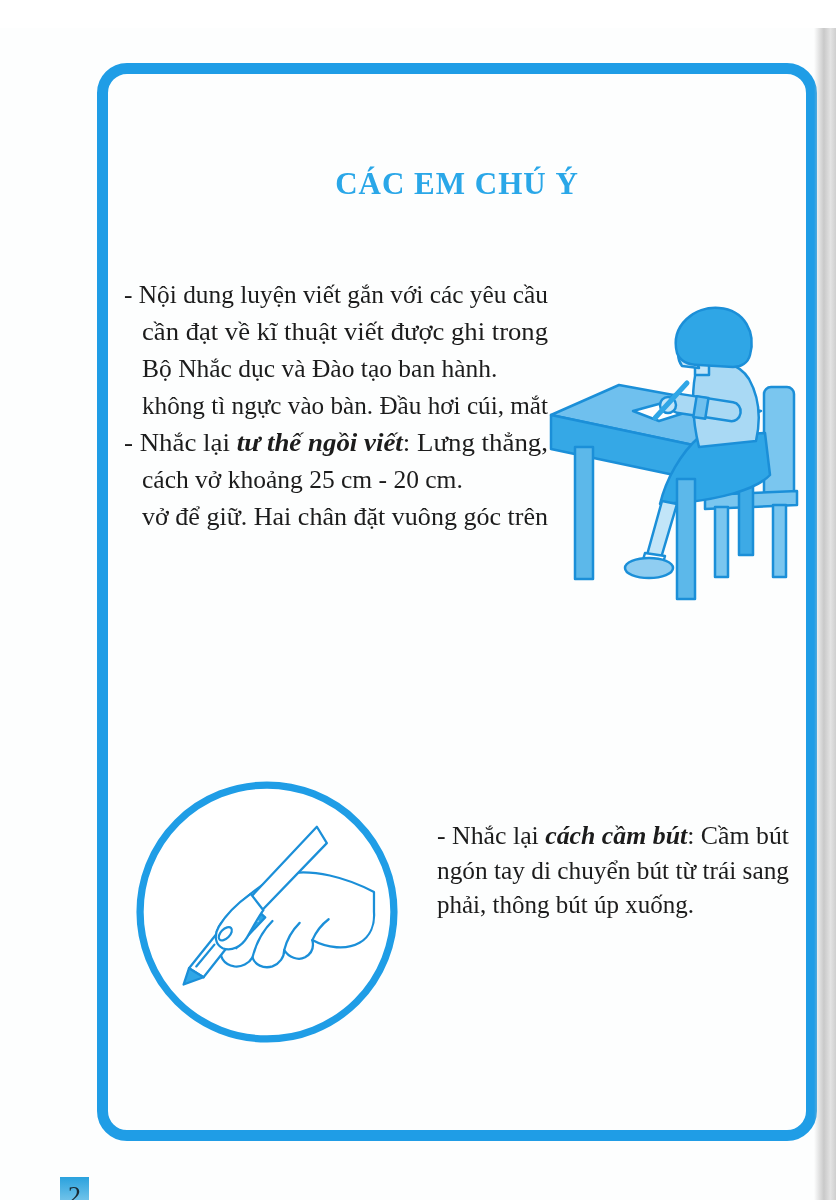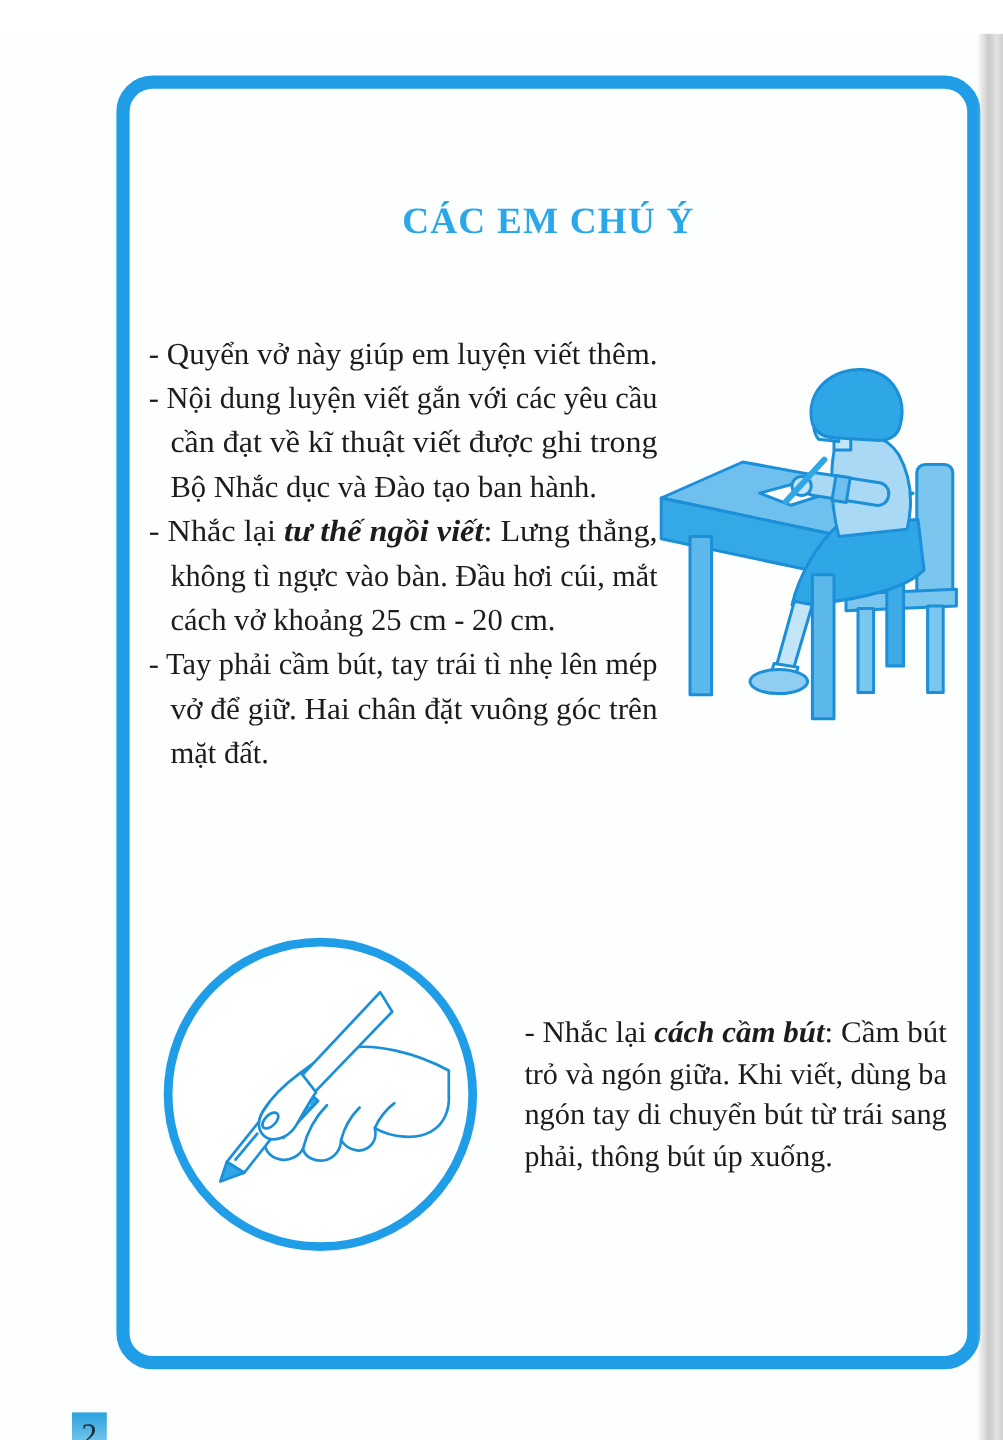--- a/index.html
+++ b/index.html
@@ -11,21 +11,21 @@
     position:absolute;left:97px;top:35px;width:720px;height:1078px;
     border:11px solid #1f9de6;border-radius:30px;box-sizing:border-box;
   }
   .title{
     position:absolute;left:97px;top:138px;width:720px;
     text-align:center;font-size:31px;font-weight:bold;letter-spacing:1px;
     color:#2aa7e8;
   }
   .col{position:absolute;}
   .left-col{left:124px;top:248px;width:424px;font-size:25.5px;}
-  .right-col{left:437px;top:816px;width:352px;font-size:25px;}
+  .right-col{left:437px;top:791px;width:352px;font-size:25px;}
   .line{height:37px;line-height:37px;white-space:nowrap;}
   .right-col .line{height:34.5px;line-height:34.5px;}
   .line.ind{padding-left:18px;}
   .fit{display:inline-block;white-space:nowrap;transform-origin:0 60%;}
   .bi{font-weight:bold;font-style:italic;}
   .girl-svg{position:absolute;left:549px;top:273px;}
   .hand-svg{position:absolute;left:131px;top:748px;}
   .badge{
     position:absolute;left:60px;top:1149px;width:29px;height:51px;
     background:linear-gradient(180deg,#2aa2de 0%,#7fc9ec 55%,#c9eaf8 100%);
@@ -39,30 +39,27 @@
 </head>
 <body>
 
 <div class="page">
 
   <div class="frame"></div>
 
   <div class="title">CÁC EM CHÚ Ý</div>
 
   <div class="col left-col" id="notes-left">
-      <div class="line"><span class="fit" style="transform: scaleX(1.01125);"><span>- Quyển vở này giúp em luyện viết thêm.</span></span></div>
       <div class="line"><span class="fit" style="transform: scaleX(0.994576);"><span>- Nội dung luyện viết gắn với các yêu cầu</span></span></div>
       <div class="line ind"><span class="fit" style="transform: scaleX(1.04517);"><span>cần đạt về kĩ thuật viết được ghi trong</span></span></div>
       <div class="line ind"><span class="fit"><span>Bộ Nhắc dục và Đào tạo ban hành.</span></span></div>
+      <div class="line ind"><span class="fit" style="transform: scaleX(0.987497);"><span>không tì ngực vào bàn. Đầu hơi cúi, mắt</span></span></div>
       <div class="line"><span class="fit" style="transform: scaleX(1.05387);"><span>- Nhắc lại </span><span class="bi">tư thế ngồi viết</span><span>: Lưng thẳng,</span></span></div>
-      <div class="line ind"><span class="fit" style="transform: scaleX(0.987497);"><span>không tì ngực vào bàn. Đầu hơi cúi, mắt</span></span></div>
       <div class="line ind"><span class="fit"><span>cách vở khoảng 25 cm - 20 cm.</span></span></div>
-      <div class="line"><span class="fit" style="transform: scaleX(0.99494);"><span>- Tay phải cầm bút, tay trái tì nhẹ lên mép</span></span></div>
       <div class="line ind"><span class="fit" style="transform: scaleX(1.02098);"><span>vở để giữ. Hai chân đặt vuông góc trên</span></span></div>
-      <div class="line ind"><span class="fit"><span>mặt đất.</span></span></div>
     </div>
 
   <svg class="girl-svg" width="258" height="300" viewBox="0 0 258 300">
     <g stroke="#1b8fd8" stroke-width="2.5" stroke-linejoin="round" stroke-linecap="round">
 
       <g>
         <rect x="215" y="86" width="30" height="114" rx="7" fill="#7ac6ef"></rect>
         <polygon points="156,194 248,190 248,204 156,208" fill="#7ac6ef"></polygon>
         <rect x="166" y="206" width="13" height="70" fill="#7ac6ef"></rect>
         <rect x="224" y="204" width="13" height="72" fill="#7ac6ef"></rect>
@@ -125,21 +122,20 @@
       <ellipse cx="104" cy="174" rx="9" ry="5" transform="rotate(-45 104 174)"></ellipse>
 
       <path d="M134,200 C138,184 146,170 156,160" fill="none"></path>
       <path d="M169,192 C172,180 178,170 186,162" fill="none"></path>
       <path d="M200,181 C204,172 210,164 218,158" fill="none"></path>
     </g>
   </svg>
 
   <div class="col right-col" id="notes-right">
       <div class="line"><span class="fit" style="transform: scaleX(1.03249);"><span>- Nhắc lại </span><span class="bi">cách cầm bút</span><span>: Cầm bút</span></span></div>
-      <div class="line"><span class="fit" style="transform: scaleX(1.00486);"><span>trỏ và ngón giữa. Khi viết, dùng ba</span></span></div>
       <div class="line"><span class="fit" style="transform: scaleX(1.0129);"><span>ngón tay di chuyển bút từ trái sang</span></span></div>
       <div class="line"><span class="fit"><span>phải, thông bút úp xuống.</span></span></div>
     </div>
 
   <div class="badge">
     <span>2</span>
   </div>
 
   <div class="scan-edge"></div>
 

